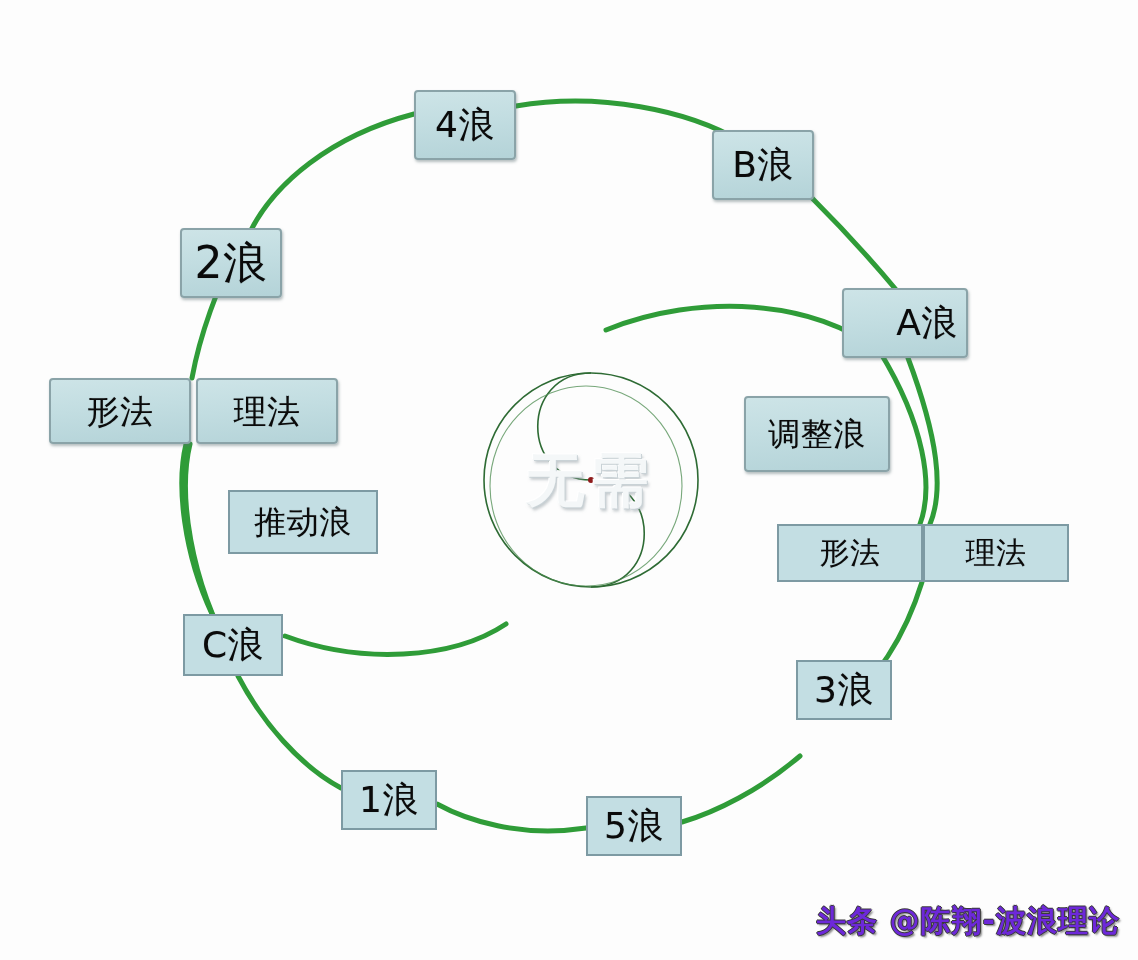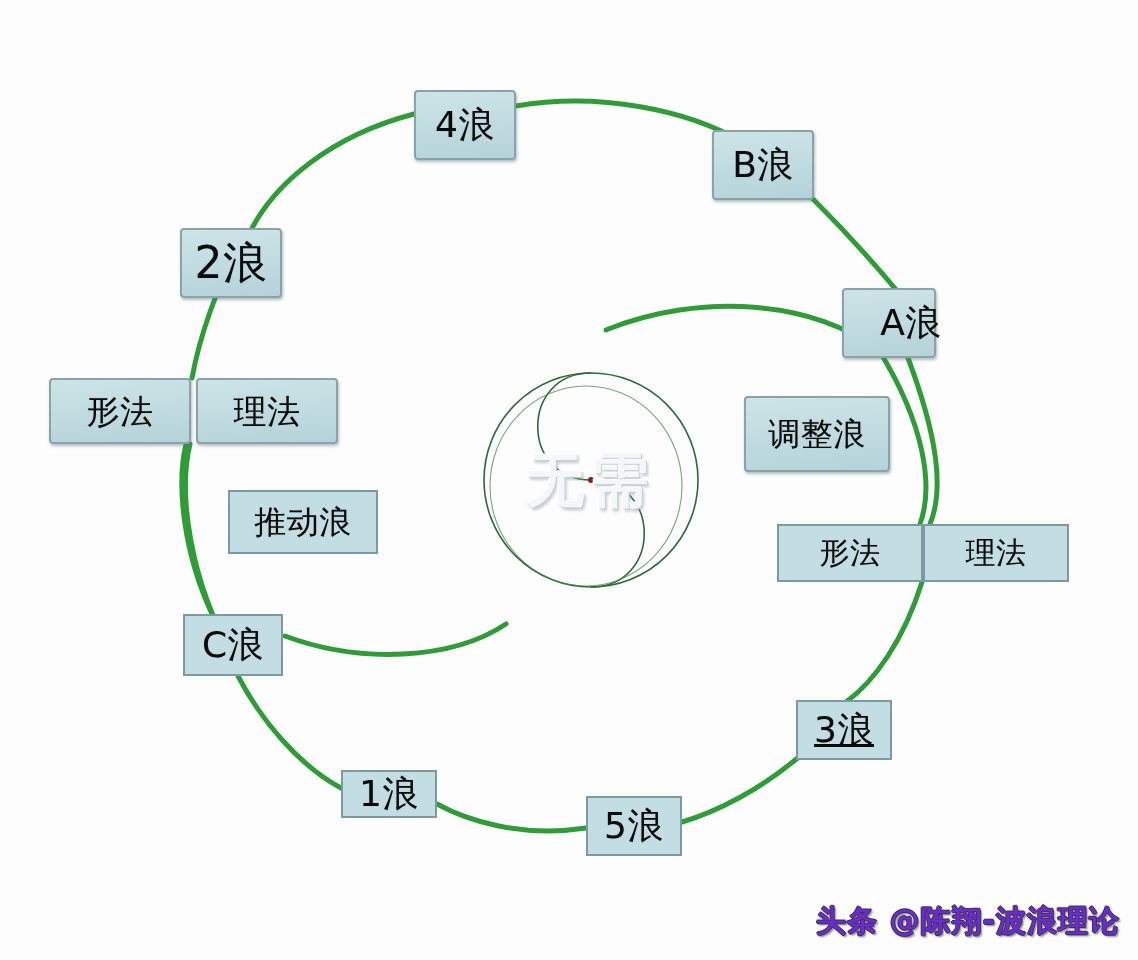--- a/index.html
+++ b/index.html
@@ -157,21 +157,21 @@
   <div id="nodes">
       <div class="node round" style="left: 414px; top: 90px; width: 102px; height: 70px;">
         <span class="node-label" style="font-size: 36px;">4浪</span>
       </div>
       <div class="node round" style="left: 712px; top: 130px; width: 102px; height: 70px;">
         <span class="node-label" style="font-size: 36px;">B浪</span>
       </div>
       <div class="node round" style="left: 180px; top: 228px; width: 102px; height: 70px;">
         <span class="node-label" style="font-size: 44px;">2浪</span>
       </div>
-      <div class="node round" style="left: 842px; top: 288px; width: 94px; height: 70px; padding-left: 44px;">
+      <div class="node round" style="left: 842px; top: 288px; width: 126px; height: 70px; padding-left: 44px;">
         <span class="node-label" style="font-size: 36px;">A浪</span>
       </div>
       <div class="node round" style="left: 49px; top: 378px; width: 142px; height: 66px;">
         <span class="node-label" style="font-size: 33px;">形法</span>
       </div>
       <div class="node round" style="left: 196px; top: 378px; width: 142px; height: 66px;">
         <span class="node-label" style="font-size: 33px;">理法</span>
       </div>
       <div class="node round" style="left: 744px; top: 396px; width: 146px; height: 76px;">
         <span class="node-label" style="font-size: 32px;">调整浪</span>
@@ -181,24 +181,24 @@
       </div>
       <div class="node square" style="left: 777px; top: 524px; width: 146px; height: 58px;">
         <span class="node-label" style="font-size: 30px;">形法</span>
       </div>
       <div class="node square" style="left: 923px; top: 524px; width: 146px; height: 58px;">
         <span class="node-label" style="font-size: 30px;">理法</span>
       </div>
       <div class="node square" style="left: 183px; top: 614px; width: 100px; height: 62px;">
         <span class="node-label" style="font-size: 36px;">C浪</span>
       </div>
-      <div class="node square" style="left: 796px; top: 700px; width: 96px; height: 60px; text-decoration: underline;">
+      <div class="node square" style="left: 796px; top: 660px; width: 96px; height: 60px;">
         <span class="node-label" style="font-size: 36px;">3浪</span>
       </div>
-      <div class="node square" style="left: 341px; top: 770px; width: 96px; height: 48px;">
+      <div class="node square" style="left: 341px; top: 770px; width: 96px; height: 60px;">
         <span class="node-label" style="font-size: 36px;">1浪</span>
       </div>
       <div class="node square" style="left: 586px; top: 796px; width: 96px; height: 60px;">
         <span class="node-label" style="font-size: 36px;">5浪</span>
       </div>
     </div>
 
   <div id="emblem">
     <div id="emblem-text">
       <span class="emblem-line">无需</span>

